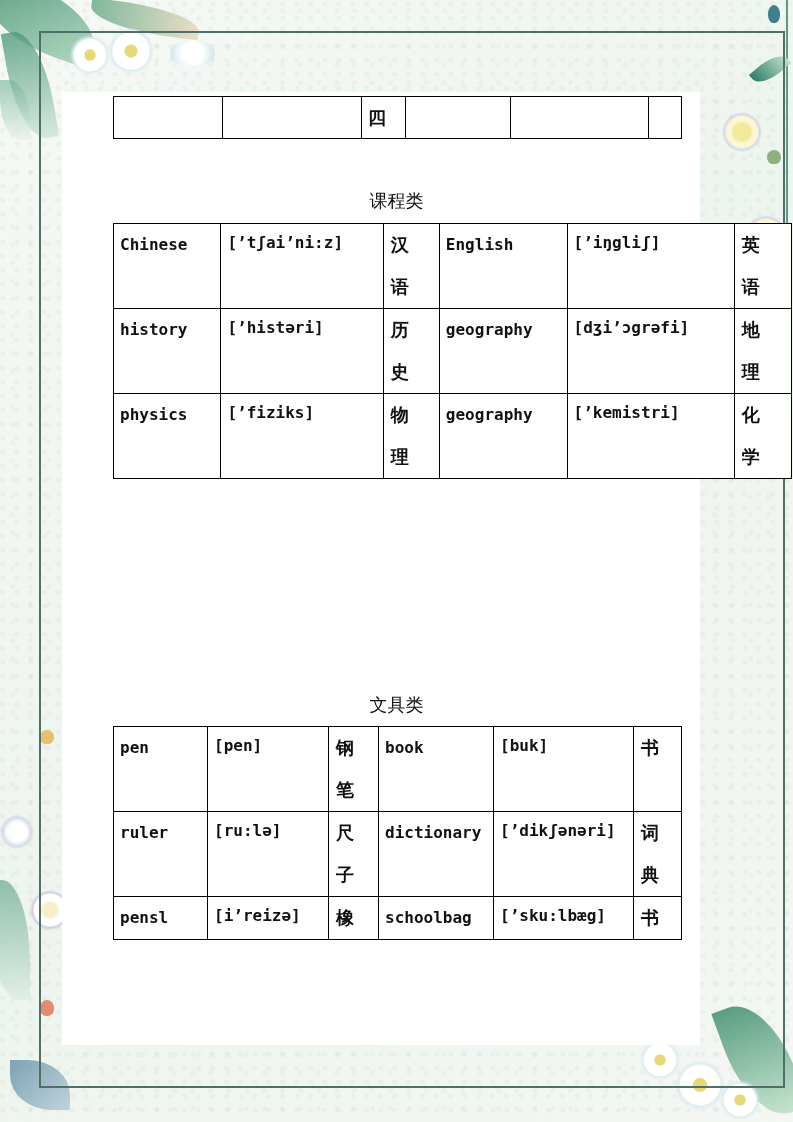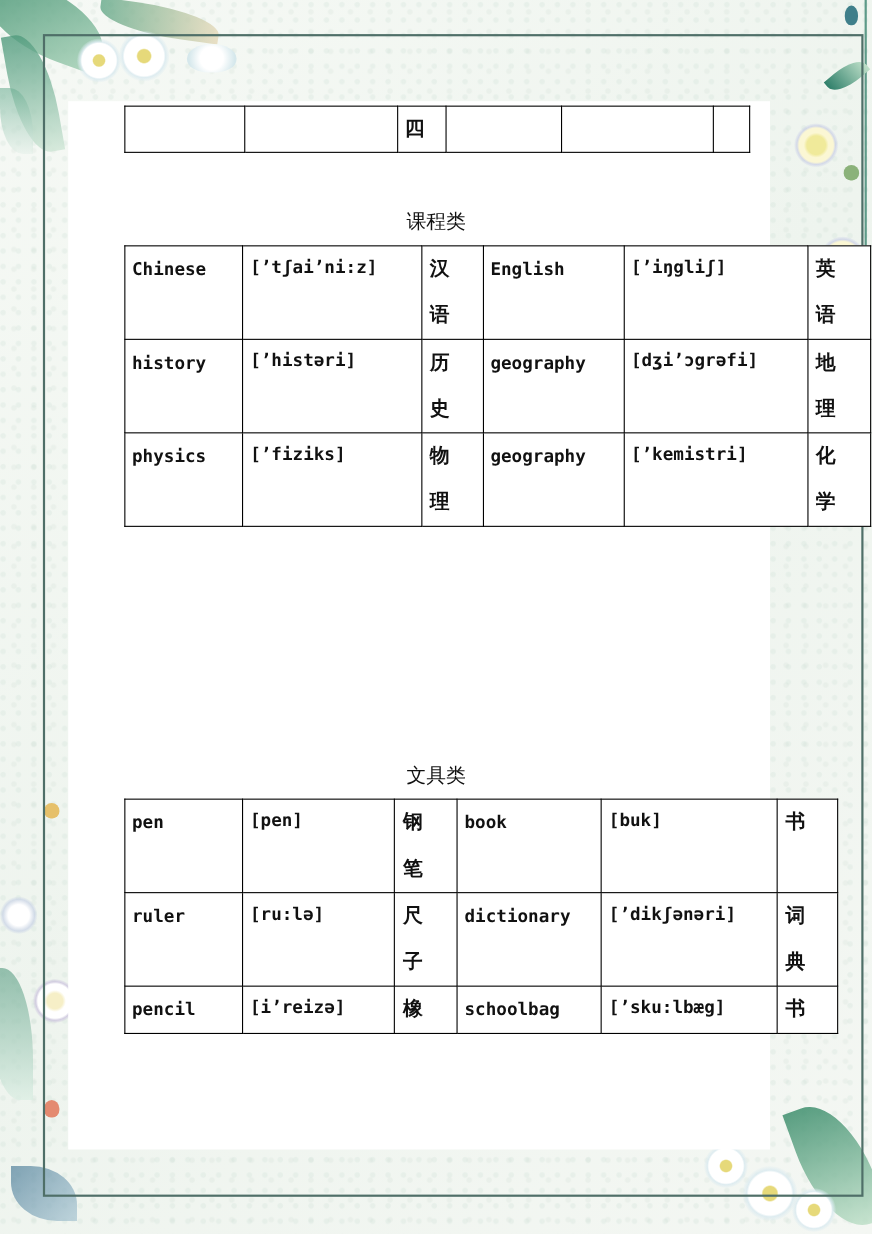--- a/index.html
+++ b/index.html
@@ -138,21 +138,21 @@
     <td class="cn">
           <span class="cn-char">化</span>
           <span class="cn-char">学</span>
         </td>
   </tr>
 </tbody>
   </table>
 
 <div class="section-title" style="top:693px;">文具类</div>
 
-<table class="vocab" style="left:113px;top:726px;width:649px;">
+<table class="vocab" style="left:113px;top:726px;width:569px;">
   <colgroup>
     <col style="width:94px">
       <col style="width:121px">
       <col style="width:50px">
       <col style="width:115px">
       <col style="width:140px">
       <col style="width:48px">
   </colgroup>
   <tbody>
       <tr style="height:84px;">
@@ -176,21 +176,21 @@
           <span class="cn-char">子</span>
         </td>
     <td class="en">dictionary</td>
     <td class="ph">[’dikʃənəri]</td>
     <td class="cn">
           <span class="cn-char">词</span>
           <span class="cn-char">典</span>
         </td>
   </tr>
   <tr style="height:42px;">
-    <td class="en">pencil</td>
+    <td class="en">pensl</td>
     <td class="ph">[i’reizə]</td>
     <td class="cn">
           <span class="cn-char">橡</span>
         </td>
     <td class="en">schoolbag</td>
     <td class="ph">[’sku:lbæg]</td>
     <td class="cn">
           <span class="cn-char">书</span>
         </td>
   </tr>

